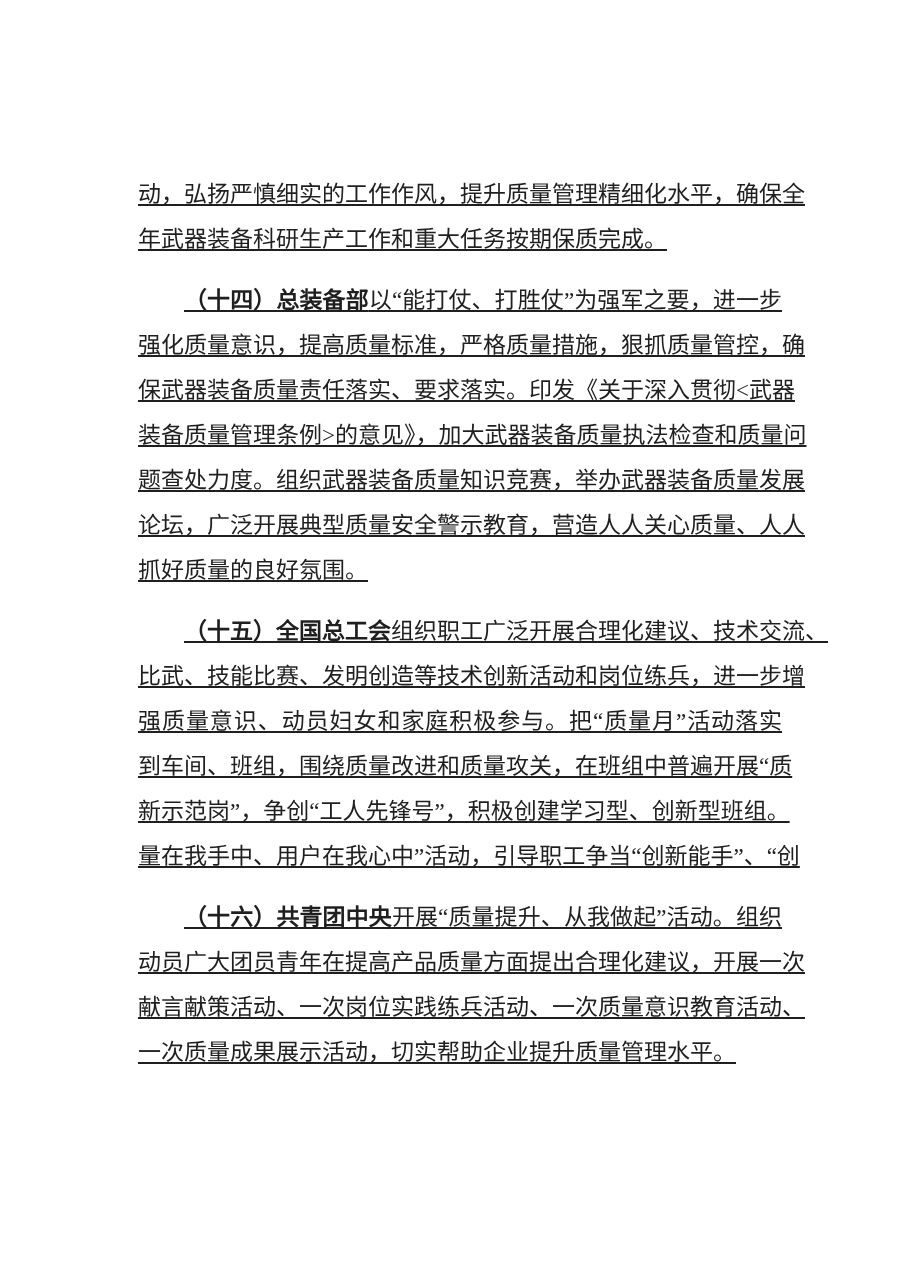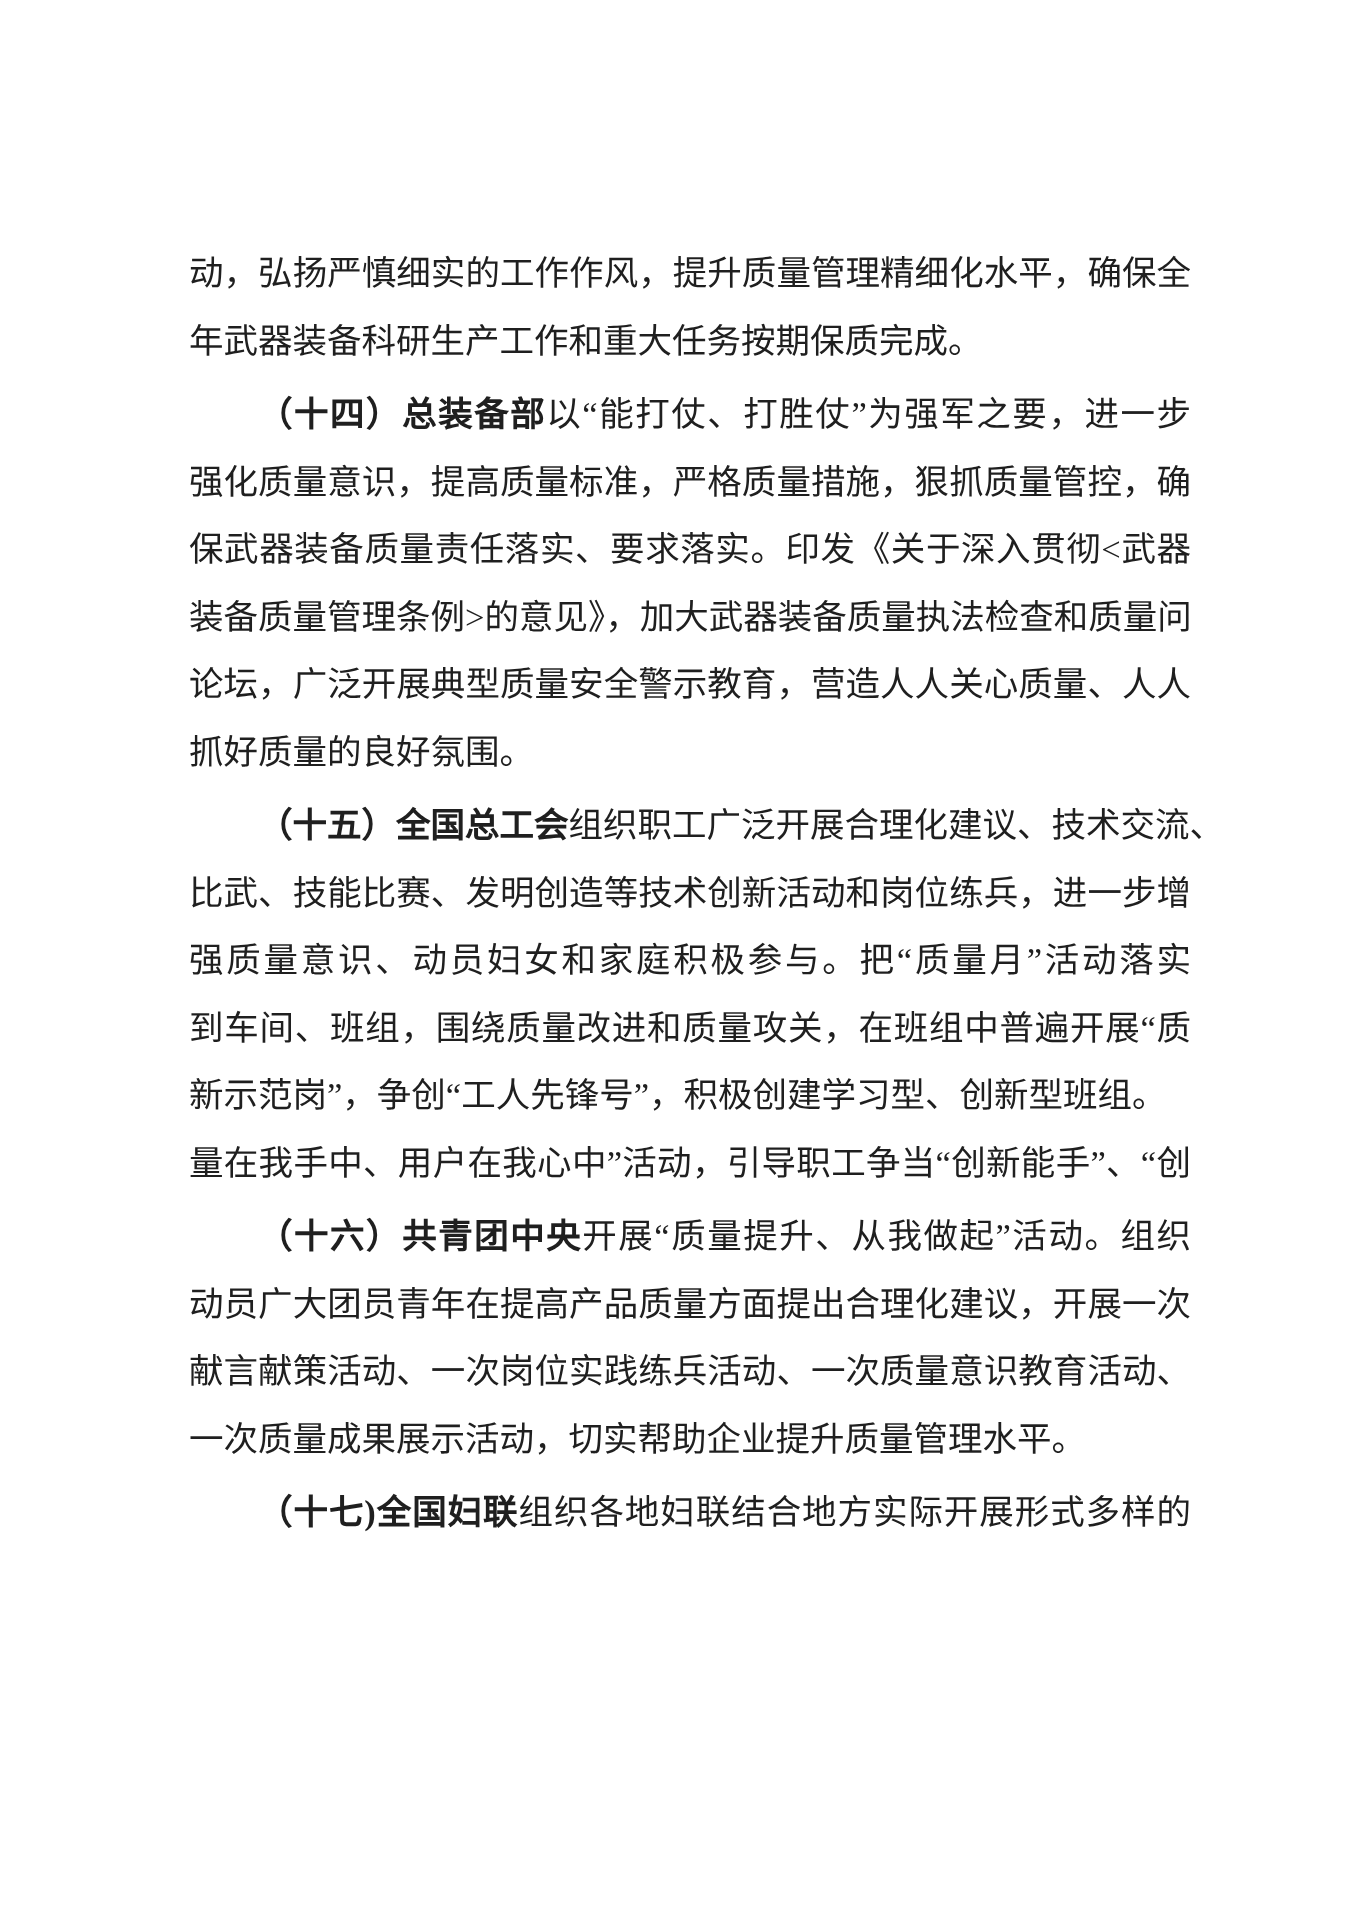--- a/index.html
+++ b/index.html
@@ -21,21 +21,21 @@
   }
   .doc {
     position: absolute;
     left: 122px;
     top: 156px;
     width: 676px;
     font-size: 23px;
     line-height: 45px;
     letter-spacing: 0;
   }
-  .para { margin: 4px; }
+  .para { margin: 16px; text-decoration: underline; }
   .line {
     height: 45px;
     white-space: nowrap;
     text-align: justify;
     text-align-last: justify;
   }
   .line.last {
     text-align: center;
     text-align-last: left;
   }
@@ -53,34 +53,34 @@
   <div class="doc" style="color: rgb(31, 31, 31);">
       <div class="para">
         <div class="line"><span>动，弘扬严慎细实的工作作风，提升质量管理精细化水平，确保全</span></div>
         <div class="line last"><span>年武器装备科研生产工作和重大任务按期保质完成。</span></div>
       </div>
       <div class="para">
         <div class="line indent"><span class="bold">（十四）总装备部</span><span>以“能打仗、打胜仗”为强军之要，进一步</span></div>
         <div class="line"><span>强化质量意识，提高质量标准，严格质量措施，狠抓质量管控，确</span></div>
         <div class="line"><span>保武器装备质量责任落实、要求落实。印发《关于深入贯彻&lt;武器</span></div>
         <div class="line"><span>装备质量管理条例&gt;的意见》，加大武器装备质量执法检查和质量问</span></div>
+        <div class="line"><span>题查处力度。组织武器装备质量知识竞赛，举办武器装备质量发展</span></div>
         <div class="line"><span>论坛，广泛开展典型质量安全警示教育，营造人人关心质量、人人</span></div>
         <div class="line last"><span>抓好质量的良好氛围。</span></div>
       </div>
       <div class="para">
         <div class="line indent"><span class="bold">（十五）全国总工会</span><span>组织职工广泛开展合理化建议、技术交流、</span></div>
         <div class="line"><span>比武、技能比赛、发明创造等技术创新活动和岗位练兵，进一步增</span></div>
         <div class="line"><span>强质量意识、动员妇女和家庭积极参与。把“质量月”活动落实</span></div>
         <div class="line"><span>到车间、班组，围绕质量改进和质量攻关，在班组中普遍开展“质</span></div>
         <div class="line last"><span>新示范岗”，争创“工人先锋号”，积极创建学习型、创新型班组。</span></div>
         <div class="line"><span>量在我手中、用户在我心中”活动，引导职工争当“创新能手”、“创</span></div>
       </div>
       <div class="para">
         <div class="line indent"><span class="bold">（十六）共青团中央</span><span>开展“质量提升、从我做起”活动。组织</span></div>
         <div class="line"><span>动员广大团员青年在提高产品质量方面提出合理化建议，开展一次</span></div>
         <div class="line"><span>献言献策活动、一次岗位实践练兵活动、一次质量意识教育活动、</span></div>
         <div class="line last"><span>一次质量成果展示活动，切实帮助企业提升质量管理水平。</span></div>
       </div>
       <div class="para">
-        <div class="line indent"><span class="bold">（十七)全国妇联</span><span>组织各地妇联结合地方实际开展形式多样的</span></div>
       </div>
     </div>
 </div>
 
 </body></html>

